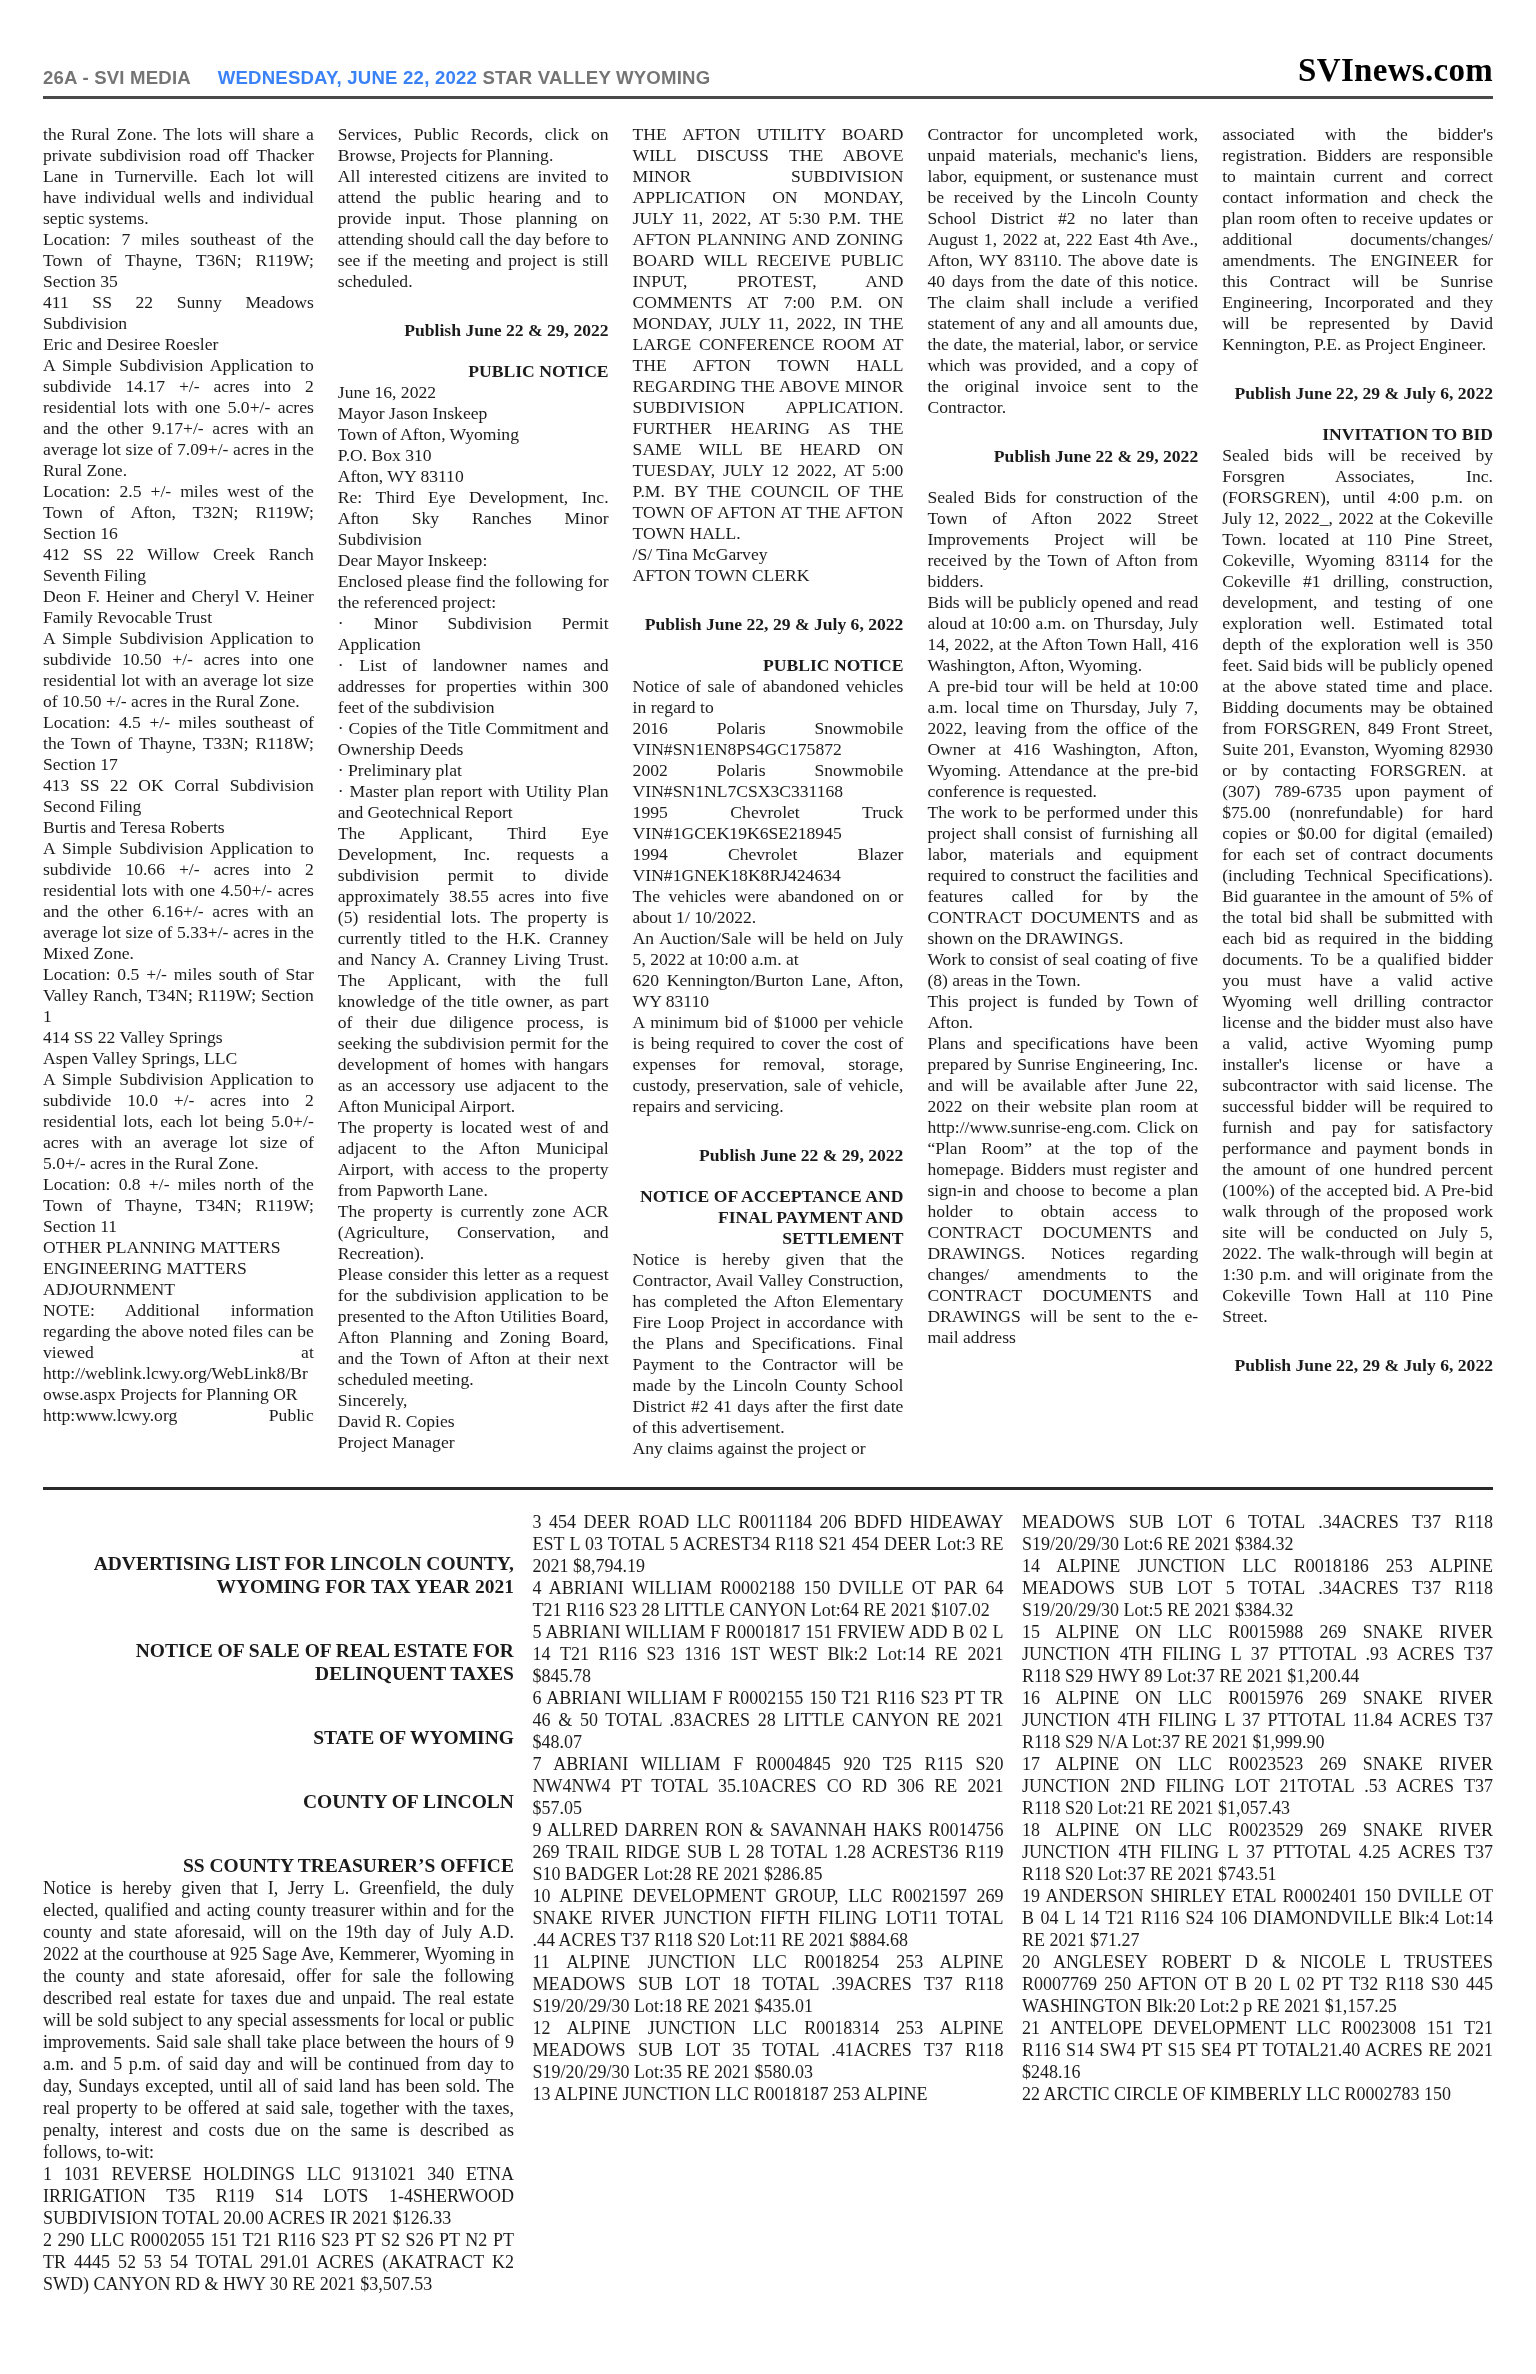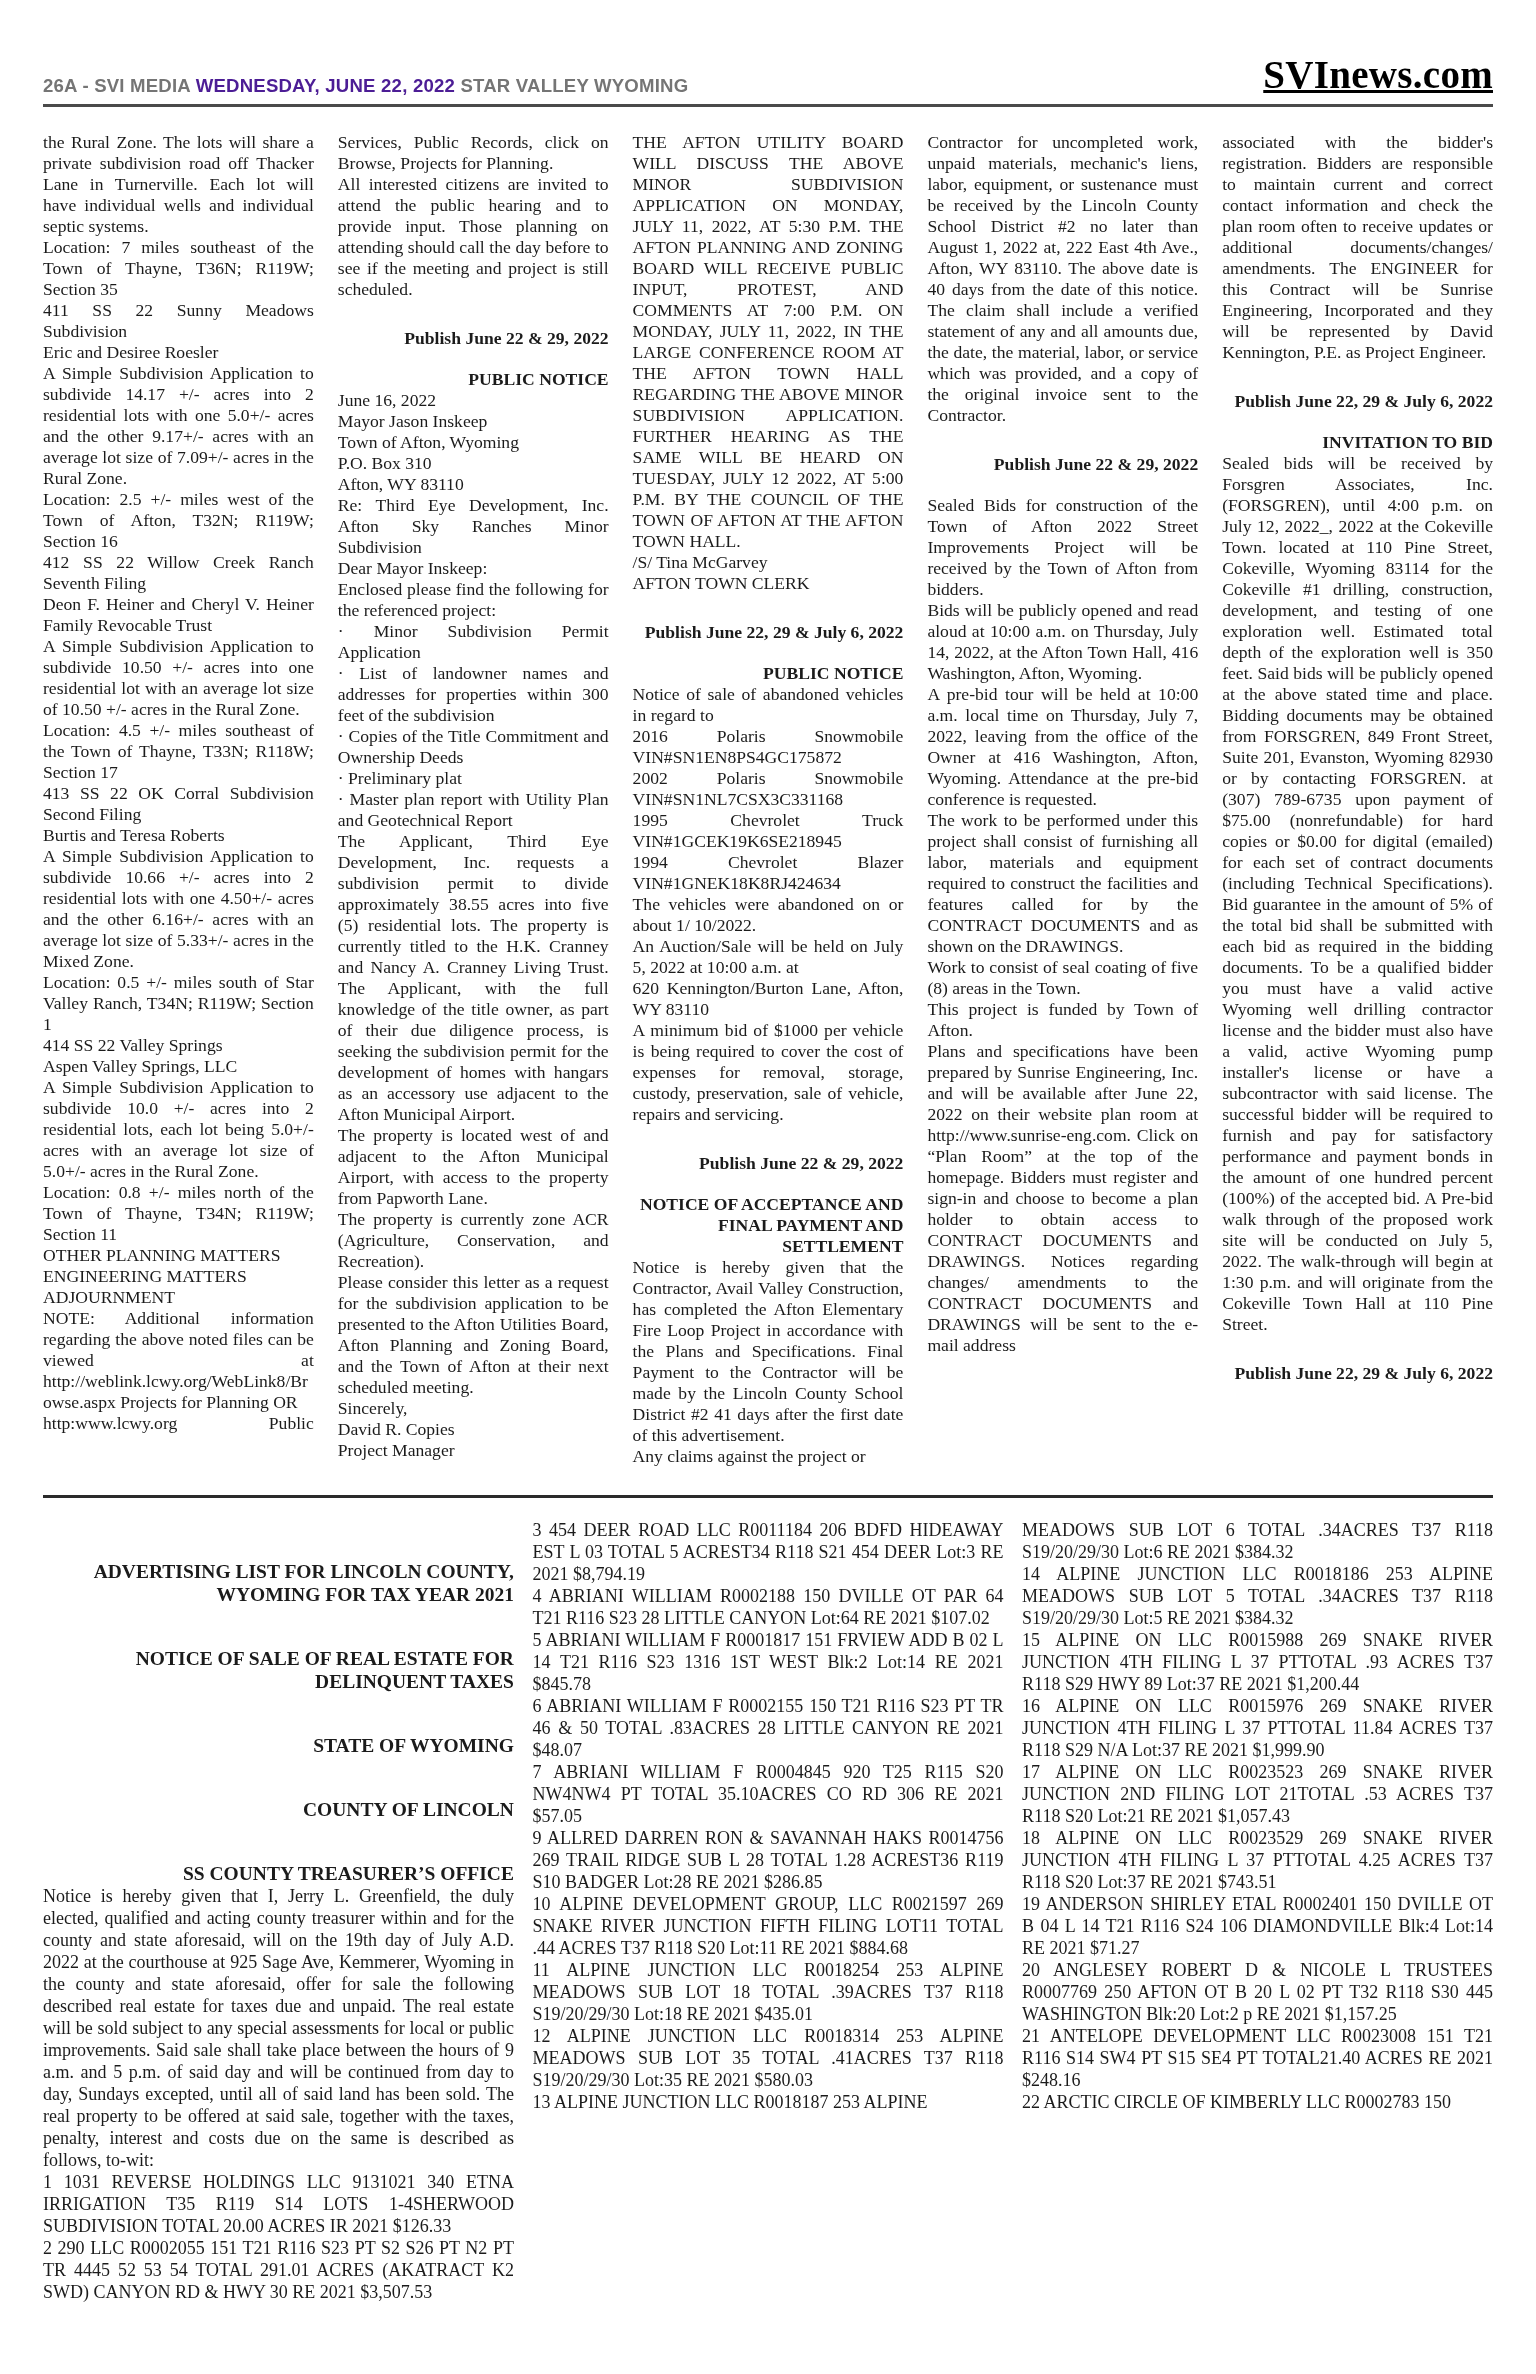--- a/index.html
+++ b/index.html
@@ -13,26 +13,25 @@
 
   .header-row {
     display:flex; justify-content:space-between; align-items:flex-end;
     padding-top:52px;
   }
   .header-left {
     font-family:"Liberation Sans", sans-serif;
     font-size:18.6px; font-weight:bold; letter-spacing:0.2px; color:#757575;
     white-space:nowrap;
   }
-  .header-left .date { color:#4c1d95; }
+  .header-left .date { color:#3b82f6;margin-left:22px; }
   .brand {
     font-family:"Liberation Serif", serif;
-    font-size:39px; font-weight:bold; color:#000;
+    font-size:33px; font-weight:bold; color:#000;
     letter-spacing:0.3px;
-    text-decoration:underline;
   }
   .top-rule { border:0; border-top:3.7px solid #4a4a4a; margin:6.5px 0 0 0; }
 
   .cols { display:flex; gap:24px; padding-top:25px; }
   .col { flex:1 1 0; min-width:0; }
 
   .blk {
     margin:0; text-align:justify;
     font-size:17.6px; line-height:21px;
     overflow-wrap:break-word;

